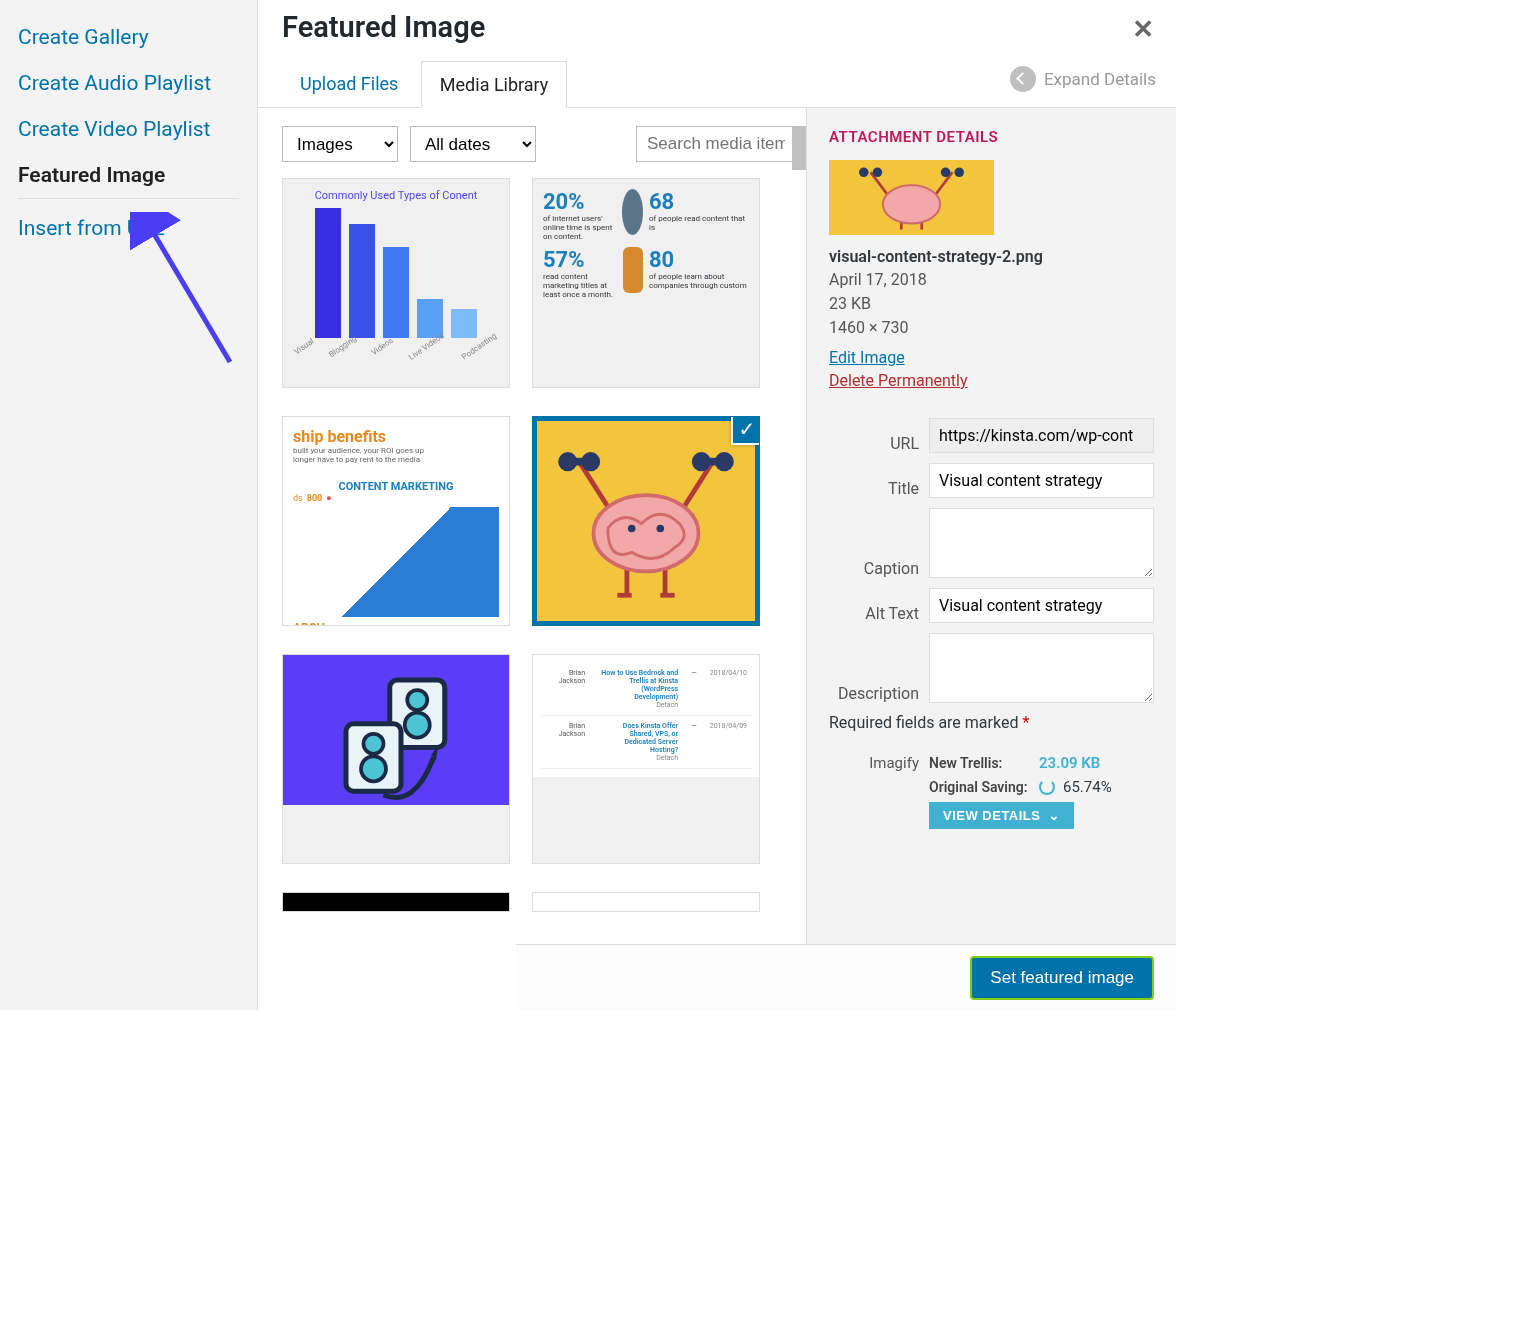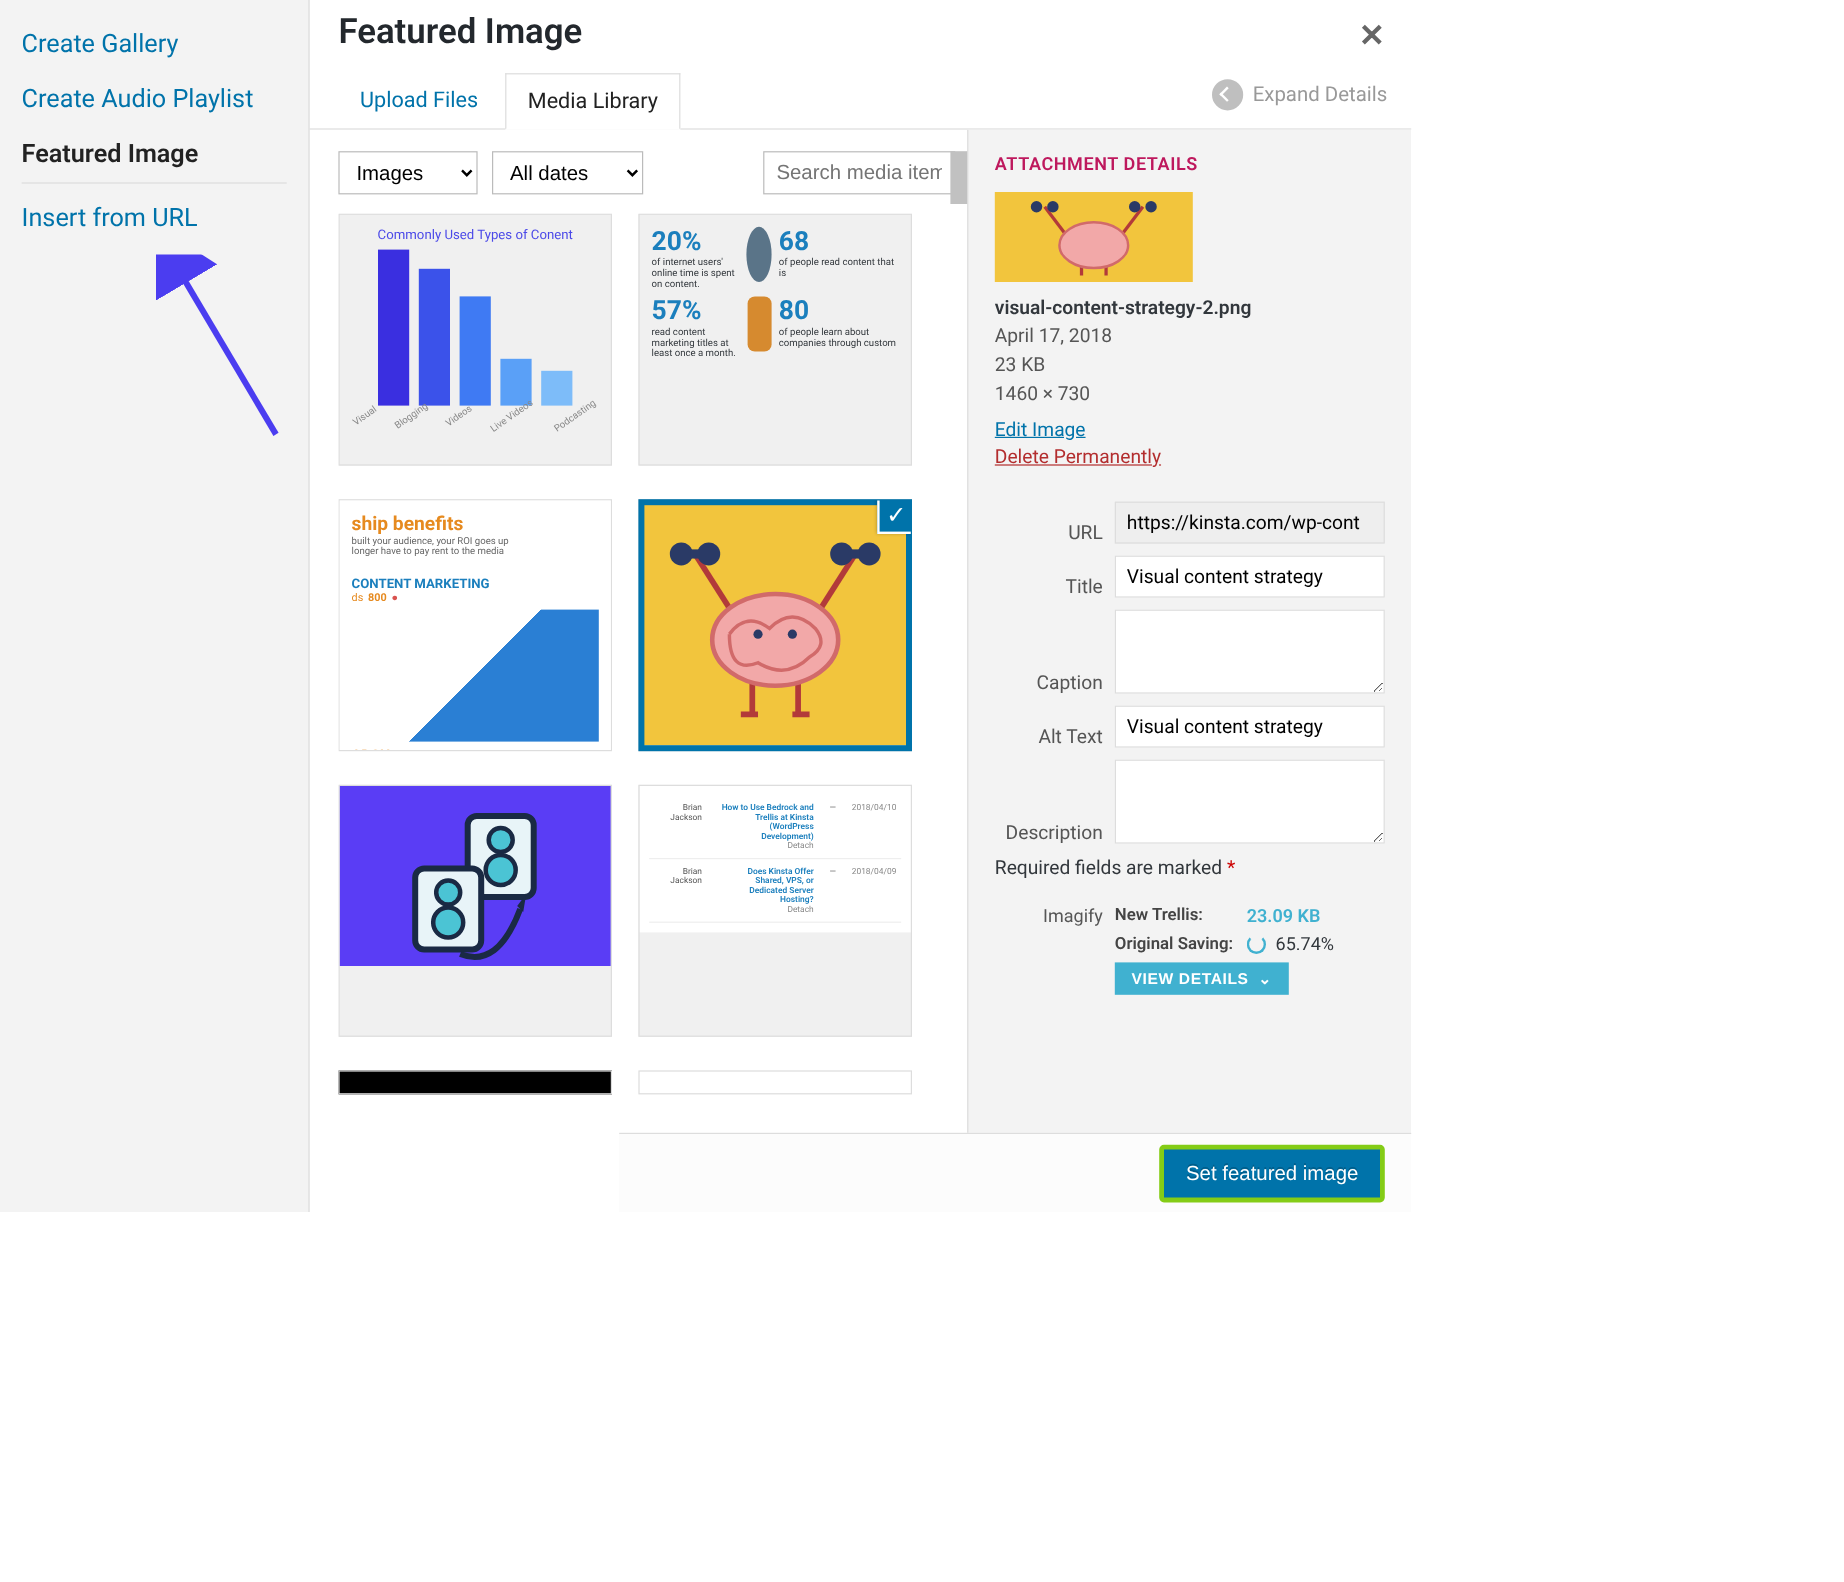--- a/index.html
+++ b/index.html
@@ -46,55 +46,56 @@
   .req { margin-top:4px; font-size:16px; }
   .req .ast { color:#c00; }
   .imagify { margin-top:22px; font-size:15px; }
   .imagify .lbl { display:inline-block; width:100px; text-align:right; padding-right:10px; color:#555;}
   .imagify .row { display:flex; align-items:center; margin-bottom:6px; }
   .imagify .key { width:110px; font-weight:600; color:#444; font-size:14px;}
   .imagify .val { color:#40b1d0; font-weight:600; }
   .imagify .spin { width:16px; height:16px; border:2px solid #40b1d0; border-top-color:transparent; border-radius:50%; margin-right:8px;}
   .view-det { background:#40b1d0; color:#fff; padding:6px 14px; border:none; font-size:13px; font-weight:600; display:inline-flex; align-items:center; gap:8px; letter-spacing:.5px;}
   .footer { position:absolute; bottom:0; left:258px; right:0; height:66px; border-top:1px solid #ddd; background:#fcfcfc; display:flex; justify-content:flex-end; align-items:center; padding:0 22px; }
-  .primary-btn { background:#0073aa; color:#fff; border:4px solid #84cc16; padding:10px 18px; font-size:17px; border-radius:4px; cursor:pointer; text-shadow:0 -1px rgba(0,0,0,.2); }
+  .primary-btn { background:#0073aa; color:#fff; border:2px solid #84cc16; padding:10px 18px; font-size:17px; border-radius:4px; cursor:pointer; text-shadow:0 -1px rgba(0,0,0,.2); }
   .arrow-annot { position:absolute; left:130px; top:212px; width:110px; height:160px; pointer-events:none; }
 
   
   .t1 { display:flex; flex-direction:column; align-items:center; padding:10px 6px; font-size:10px; color:#4b49e8;}
   .t1 .bars { display:flex; align-items:flex-end; gap:8px; height:130px; margin-top:6px;}
   .t1 .bars div { width:26px; background:#4b49e8; }
   .t2 { display:grid; grid-template-columns:1fr 1fr; gap:6px; padding:10px; font-size:8px;}
   .t2 .cell { display:flex; gap:0; align-items:flex-start;}
   .t2 .pct { font-size:22px; font-weight:700; color:#1b7fbd;}
   .t2 .ico { width:46px; height:46px; background:#5a7488; border-radius:50%;}
   .t2 .ico.sq { border-radius:6px; background:#d68a2f;}
   .t3 { padding:10px; background:#fff;}
   .t3 .h { color:#e68a1f; font-weight:700; font-size:16px;}
   .t3 .sub { font-size:8px; color:#666;}
-  .t3 .line { font-size:11px; color:#1b7fbd; font-weight:700; text-align:left; margin-top:16px;}
+  .t3 .line { font-size:11px; color:#1b7fbd; font-weight:700; text-align:center; margin-top:16px;}
   .t3 .chart { height:110px; background:linear-gradient(135deg, transparent 50%, #2a7fd4 50%); margin-top:4px;}
   .t3 .arch { color:#e68a1f; font-weight:700; font-size:12px; margin-top:4px;}
   .t4 { background:#f2c53d; padding:16px 8px; }
   .t5 { background:#5a3df5; display:flex; align-items:center; justify-content:center;}
   .t6 { background:#fff; padding:8px; font-size:7px; color:#555;}
   .t6 .row { display:flex; justify-content:space-between; padding:6px 4px; border-bottom:1px solid #eee; gap:8px;text-align:right;}
   .t6 .auth { width:40px;}
   .t6 .title { width:80px; font-weight:600; color:#1b7fbd;}
   .t6 .date { color:#888;}
   .brain svg { display:block; }
 </style>
 </head>
 <body>
 
 <div class="container">
 
   <div class="sidebar">
     <a href="#">Create Gallery</a>
     <a href="#">Create Audio Playlist</a>
+    <a href="#">Create Video Playlist</a>
     <a href="#" class="active">Featured Image</a>
     <div class="divider"></div>
     <a href="#">Insert from URL</a>
   </div>
 
   <svg class="arrow-annot" viewBox="0 0 110 160">
     <defs>
         <marker id="ah" markerWidth="12" markerHeight="12" refX="2" refY="6" orient="auto">
           <path d="M0,0 L0,12 L12,6 z" fill="#4b3df0"></path>
         </marker>

